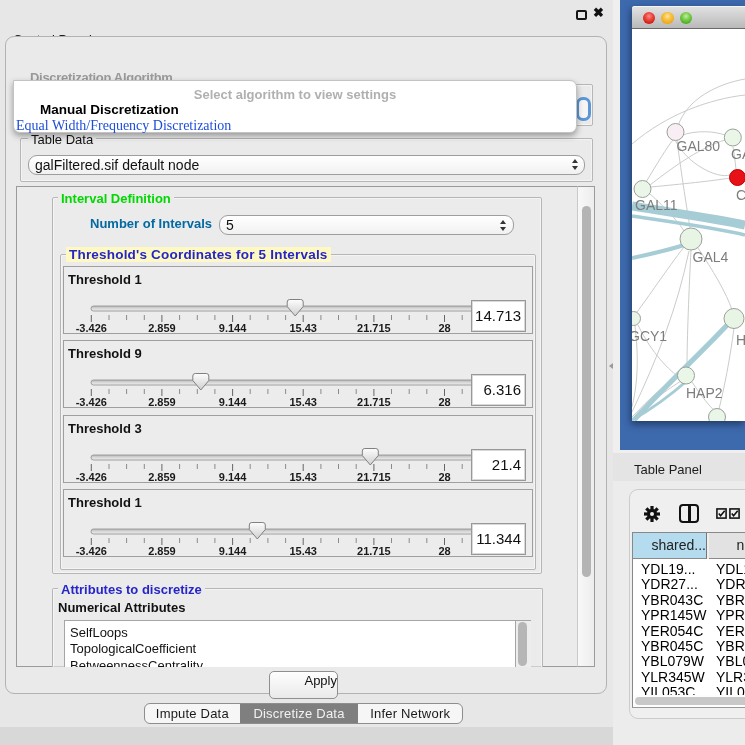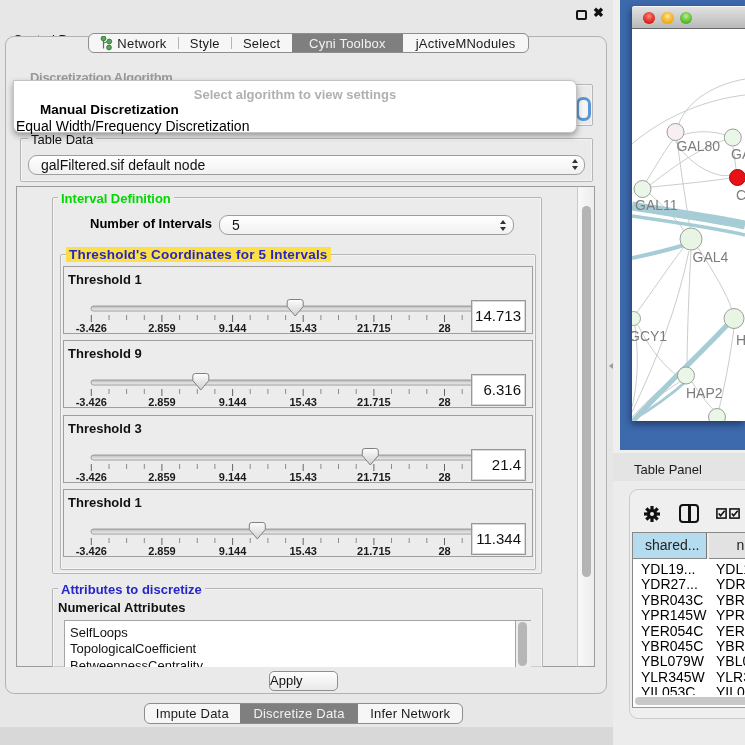--- a/index.html
+++ b/index.html
@@ -14,58 +14,58 @@
 .tabbar{position:absolute;display:flex;background:#f6f6f6;border:1px solid #8d8d8d;border-radius:6px;overflow:hidden;}
 .tab{font-size:13px;letter-spacing:0.2px;color:#1a1a1a;display:flex;align-items:center;justify-content:center;white-space:nowrap;}
 .tab.sel{background:#7f7f7f;color:#f2f2f2;}
 .tsep{width:1px;background:#b5b5b5;margin:3px 0;}
 #toptabs{left:88px;top:33px;width:441px;height:20px;}
 #bottabs{left:144px;top:703px;width:319px;height:21px;}
 
 .gbox{position:absolute;border:1px solid #b6b6b6;border-radius:2px;box-shadow:0 0 0 0.5px #fdfdfd inset;}
 .gtitle{position:absolute;font-size:13px;background:#eaeaea;padding:0 3px;white-space:nowrap;}
 
-.combo{position:absolute;height:20px;background:linear-gradient(#ffffff,#f1f1f1);border:1px solid #9e9e9e;border-radius:9px;font-size:14px;color:#111;line-height:19px;padding-left:12px;}
+.combo{position:absolute;height:20px;background:linear-gradient(#ffffff,#f1f1f1);border:1px solid #9e9e9e;border-radius:9px;font-size:14px;color:#111;line-height:19px;padding-left:6px;}
 .carr{position:absolute;width:0;height:0;border-left:3.5px solid transparent;border-right:3.5px solid transparent;}
 .cup{border-bottom:4.5px solid #333;}
 .cdn{border-top:4.5px solid #333;}
 
 #scrollview{position:absolute;left:16px;top:186px;width:579px;height:481px;border:1px solid #9b9b9b;background:#ebebeb;}
 #vtrack{position:absolute;left:577px;top:186px;width:18px;height:481px;background:linear-gradient(90deg,#f8f8f8,#ededed);border:1px solid #9b9b9b;border-left:1px solid #c9c9c9;}
 #vthumb{position:absolute;left:582px;top:206px;width:9px;height:371px;background:#b4b4b4;border-radius:5px;}
 
 .tpanel{position:absolute;left:63px;width:470px;height:68px;border:1px solid #9f9f9f;background:#ececec;}
 .tptitle{position:absolute;left:4px;top:5px;font-size:13px;font-weight:bold;color:#111;}
 .tpval{position:absolute;left:407px;top:33px;width:55px;height:32px;background:#fff;border:1px solid #989898;box-shadow:0 0 0 1px #d9d9d9 inset;font-size:15px;color:#111;text-align:right;line-height:30px;padding-right:4px;}
 
 #attrlist{position:absolute;left:64px;top:620px;width:452px;height:47px;background:#fff;border:1px solid #a5a5a5;border-bottom:none;font-size:13px;color:#111;padding:4px 0 0 5px;line-height:16.3px;overflow:hidden;}
 #ltrack{position:absolute;left:516px;top:620px;width:15px;height:47px;background:#ededed;border-top:1px solid #a5a5a5;}
 #lthumb{position:absolute;left:518px;top:622px;width:9px;height:44px;background:#b6b6b6;border-radius:4.5px;}
 
-#applybtn{position:absolute;left:269px;top:671px;width:69px;height:20px;background:linear-gradient(#fefefe,#e9e9e9);border:1px solid #8f8f8f;border-radius:5px;font-size:13px;color:#111;text-align:left;line-height:18px;}
+#applybtn{position:absolute;left:269px;top:671px;width:69px;height:28px;background:linear-gradient(#fefefe,#e9e9e9);border:1px solid #8f8f8f;border-radius:5px;font-size:13px;color:#111;text-align:right;line-height:18px;}
 
 #popup{position:absolute;left:13px;top:80px;width:564px;height:53px;background:#fff;border:1px solid #c3c3c3;border-radius:0 7px 7px 7px;box-shadow:0 3px 6px rgba(0,0,0,0.35);}
 #popup .prompt{position:absolute;left:0;right:0;top:6px;text-align:center;font-size:13px;font-weight:bold;color:#b0b0b0;}
 #popup .it1{position:absolute;left:2px;top:21px;font-size:13.5px;font-weight:bold;color:#000;margin-left:24px;}
-#popup .it2{position:absolute;left:2px;top:37px;font-size:14px;color:#000000;}
+#popup .it2{position:absolute;left:2px;top:37px;font-size:14px;color:#1d4ed8;font-family:Liberation Serif, serif;}
 
 #bluewin{position:absolute;left:620px;top:0;width:125px;height:450px;background:#3d69ad;}
 #netwin{position:absolute;left:632px;top:6px;width:113px;height:415px;box-shadow:-1px 3px 7px rgba(10,20,40,0.55);}
 #nettitle{position:absolute;left:632px;top:6px;width:113px;height:23px;background:linear-gradient(#e3e3e3,#b9b9b9);border-bottom:1px solid #6a6a6a;box-shadow:0 1px 0 #f5f5f5 inset;border-radius:3px 0 0 0;}
 .tl{position:absolute;top:11.5px;width:12.5px;height:12.5px;border-radius:50%;}
 #tlr{left:642.5px;background:radial-gradient(circle at 50% 35%,#f98d85 0%,#ee4a42 35%,#d01c12 75%,#a5150c 100%);}
 #tly{left:661px;background:radial-gradient(circle at 50% 35%,#fde6a4 0%,#f7c243 35%,#eda716 75%,#c08508 100%);}
 #tlg{left:679.5px;background:radial-gradient(circle at 50% 35%,#c3eda4 0%,#7ed04f 35%,#4aaf21 75%,#338c12 100%);}
 #netcanvas{position:absolute;left:632px;top:29px;width:113px;height:392px;background:#fff;overflow:hidden;}
 
 #tablewin{position:absolute;left:613px;top:453px;width:132px;height:292px;background:#ececec;}
 #tabletitle{position:absolute;left:613px;top:453px;width:132px;height:28px;background:#e4e4e4;}
 #tabletitle span{position:absolute;left:21px;top:9px;font-size:13px;color:#1c1c1c;}
 #tcontainer{position:absolute;left:629px;top:489px;width:126px;height:230px;background:#efefef;border:1px solid #cccccc;border-radius:9px;}
-#thead1{position:absolute;left:633px;top:533px;width:74px;height:25.5px;background:#b4dcee;border-right:1.5px solid #777;border-bottom:1px solid #8a8a8a;font-size:14px;color:#222;text-align:left;text-indent:12px;line-height:25px;}
+#thead1{position:absolute;left:633px;top:533px;width:74px;height:25.5px;background:#b4dcee;border-right:1.5px solid #777;border-bottom:1px solid #8a8a8a;font-size:14px;color:#222;text-align:right;text-indent:12px;line-height:25px;}
 #thead2{position:absolute;left:708.5px;top:533px;width:37px;height:25.5px;background:#e2e2e2;border-bottom:1px solid #8a8a8a;font-size:14px;color:#222;line-height:25px;padding-left:28px;}
 #tbody{position:absolute;left:633px;top:558.5px;width:112px;height:136.5px;background:#fff;overflow:hidden;}
 #tleft{position:absolute;left:632px;top:533px;width:1px;height:174px;background:#888;}
 .trow{position:absolute;width:200px;font-size:14px;color:#000;}
 #ttopline{position:absolute;left:632px;top:532px;width:113px;height:1.2px;background:#888;}
 #hsb{position:absolute;left:633px;top:695px;width:112px;height:12px;background:#fdfdfd;}
 #hsthumb{position:absolute;left:635px;top:696.5px;width:115px;height:8.5px;background:#c8c8c8;border-radius:4px;}
 #tbot{position:absolute;left:632px;top:707px;width:113px;height:1px;background:#999;}
 </style></head><body>
 <div id="root">
@@ -85,27 +85,27 @@
  <div class="combo" style="left:28px;top:154.5px;width:557px;">galFiltered.sif default node</div>
  <div class="carr cup" style="left:572px;top:159px;"></div>
  <div class="carr cdn" style="left:572px;top:166px;"></div>
 
  <div id="scrollview"></div>
  <div id="vtrack"></div>
  <div id="vthumb"></div>
 
  <div class="gbox" style="left:52px;top:197px;width:490px;height:377px;background:#ebebeb;"></div>
  <div class="gtitle" style="left:58px;top:191px;color:#00d800;background:#ebebeb;font-weight:bold;">Interval Definition</div>
- <div style="position:absolute;left:90px;top:215.5px;font-size:13px;font-weight:bold;color:#000000;">Number of Intervals</div>
+ <div style="position:absolute;left:90px;top:215.5px;font-size:13px;font-weight:bold;color:#0369a1;">Number of Intervals</div>
  <div class="combo" style="left:219px;top:215px;width:295px;">5</div>
  <div class="carr cup" style="left:500px;top:219.5px;"></div>
  <div class="carr cdn" style="left:500px;top:226.5px;"></div>
 
  <div class="gbox" style="left:60px;top:253.5px;width:476px;height:316px;"></div>
- <div class="gtitle" style="left:66px;top:247px;color:#2525c8;background:#fde047;font-weight:bold;font-size:13.5px;letter-spacing:0.2px;">Threshold's Coordinates for 5 Intervals</div>
+ <div class="gtitle" style="left:66px;top:247px;color:#2525c8;background:#fef9c3;font-weight:bold;font-size:13.5px;letter-spacing:0.2px;">Threshold's Coordinates for 5 Intervals</div>
 
  <svg width="0" height="0" style="position:absolute">
       <defs>
   <linearGradient id="trk" x1="0" y1="0" x2="0" y2="1">
           <stop offset="0" stop-color="#b8b8b8"></stop>
           <stop offset="0.5" stop-color="#d8d8d8"></stop>
           <stop offset="1" stop-color="#efefef"></stop>
         </linearGradient>
   <linearGradient id="thm" x1="0" y1="0" x2="0" y2="1">
           <stop offset="0" stop-color="#fdfdfd"></stop>
@@ -270,36 +270,20 @@
  <div class="gbox" style="left:52px;top:588px;width:491px;height:79px;border-bottom:none;border-radius:2px 2px 0 0;"></div>
  <div class="gtitle" style="left:58px;top:582px;color:#2525c8;background:#ebebeb;font-weight:bold;">Attributes to discretize</div>
  <div style="position:absolute;left:58px;top:600px;font-size:13px;font-weight:bold;color:#111;">Numerical Attributes</div>
  <div id="attrlist">SelfLoops<br>TopologicalCoefficient<br>BetweennessCentrality</div>
  <div id="ltrack"></div>
  <div id="lthumb"></div>
 
  <div id="applybtn">Apply</div>
  <div style="position:absolute;left:609px;top:363px;width:0;height:0;border-top:3.5px solid transparent;border-bottom:3.5px solid transparent;border-right:4.5px solid #9a9a9a;"></div>
 
- <div class="tabbar" id="toptabs">
-  <div class="tab" style="width:89px;">
-   <svg width="13" height="15" viewBox="0 0 13 15" style="margin-right:4px">
-    <line x1="3.5" y1="3" x2="3.5" y2="12.5" stroke="#607060" stroke-width="1.2"></line>
-    <line x1="3.5" y1="7" x2="8.5" y2="5.5" stroke="#607060" stroke-width="1.2"></line>
-    <circle cx="3.5" cy="2.5" r="2.4" fill="#55a855" stroke="#2e6b2e" stroke-width="0.8"></circle>
-    <circle cx="9.3" cy="5.5" r="2.4" fill="#55a855" stroke="#2e6b2e" stroke-width="0.8"></circle>
-    <circle cx="9" cy="11.5" r="2.4" fill="#55a855" stroke="#2e6b2e" stroke-width="0.8"></circle>
-   </svg>Network</div>
-  <div class="tsep"></div>
-  <div class="tab" style="width:52px;">Style</div>
-  <div class="tsep"></div>
-  <div class="tab" style="width:60px;">Select</div>
-  <div class="tab sel" style="width:112px;">Cyni Toolbox</div>
-  <div class="tab" style="width:125px;">jActiveMNodules</div>
- </div>
  <div class="tabbar" id="bottabs">
   <div class="tab" style="width:95px;">Impute Data</div>
   <div class="tab sel" style="width:119px;">Discretize Data</div>
   <div class="tab" style="width:104px;">Infer Network</div>
  </div>
 
  <div id="popup">
   <div class="prompt">Select algorithm to view settings</div>
   <div class="it1">Manual Discretization</div>
   <div class="it2">Equal Width/Frequency Discretization</div>

